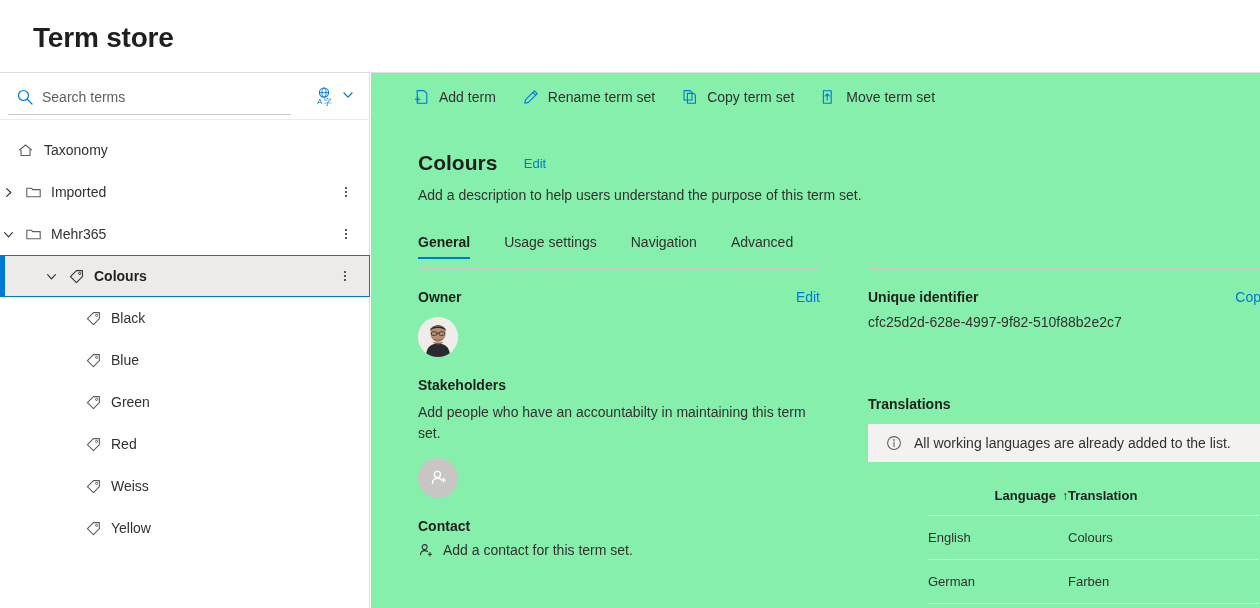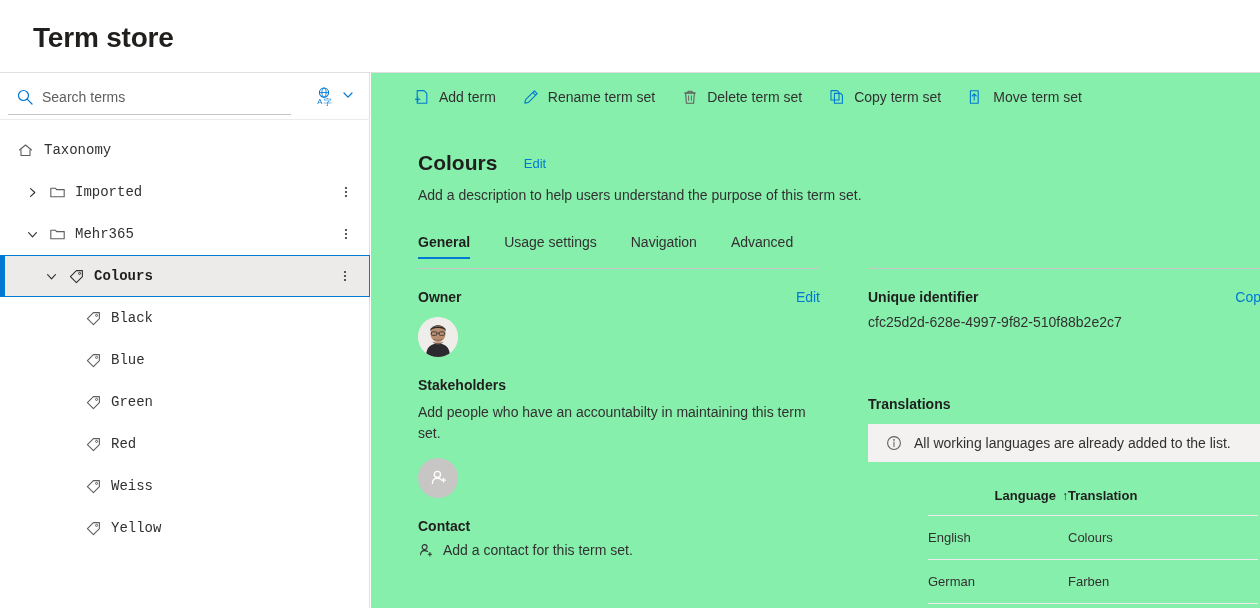--- a/index.html
+++ b/index.html
@@ -54,38 +54,37 @@
   }
   .search-underline {
     position:absolute; left:0; top:46px; width:370px; height:1px; background:#edebe9;
   }
 
   
   .tree { position:absolute; left:0; top:56px; width:370px; }
   .tree-row {
     position:relative; height:42px; display:flex; align-items:center;
     cursor:pointer;
-    font-family:Liberation Mono, monospace;
   }
   .tree-row .chev {
     width:16px; height:16px; flex:0 0 auto; display:flex;
     align-items:center; justify-content:center;
   }
   .tree-row .ticon {
     width:18px; height:18px; flex:0 0 auto; margin-right:9px;
     display:flex; align-items:center; justify-content:center;
   }
   .tree-row .tlabel { font-size:14px; color:#323130; white-space:nowrap; }
   .tree-row .ellipsis {
     position:absolute; right:16px; top:50%; transform:translateY(-50%);
     width:16px; height:16px; display:flex; align-items:center; justify-content:center;
   }
   .row-taxonomy { padding-left:16px; }
   .row-taxonomy .ticon { margin-right:10px; }
-  .row-l1 { padding-left:24px; }
+  .row-l1 { }
   .row-l1 .chev { margin-right:8px; }
   .row-l2 { padding-left:42px; }
   .row-l2 .chev { margin-right:8px; }
   .row-l3 { padding-left:84px; }
   .tree-row.selected {
     background:#edebe9; border:1px solid #0078d4; height:42px;
   }
   .tree-row.selected .tlabel { font-weight:700; color:#201f1e; }
   .sel-bar {
     position:absolute; left:0px; top:0px; width:4px; height:100%;
@@ -383,32 +382,20 @@
       <div class="tb-item">
         <span class="tb-icon">
           <svg width="18" height="18" viewBox="0 0 18 18">
             <path d="M12.4 2.8 L15.2 5.6 L6.4 14.4 L2.8 15.2 L3.6 11.6 Z" fill="none" stroke="#0078d4" stroke-width="1.1" stroke-linejoin="round"></path>
             <line x1="10.8" y1="4.4" x2="13.6" y2="7.2" stroke="#0078d4" stroke-width="1.1"></line>
           </svg>
         </span>
         <span class="tb-label">Rename term set</span>
       </div>
 
-      <div class="tb-item">
-        <span class="tb-icon">
-          <svg width="18" height="18" viewBox="0 0 18 18">
-            <path d="M4.6 5 H13.4 L12.6 15.2 H5.4 Z" fill="none" stroke="#605e5c" stroke-width="1.1" stroke-linejoin="round"></path>
-            <line x1="3.2" y1="5" x2="14.8" y2="5" stroke="#605e5c" stroke-width="1.1"></line>
-            <path d="M7 5 V3.2 H11 V5" fill="none" stroke="#605e5c" stroke-width="1.1" stroke-linejoin="round"></path>
-            <line x1="7.6" y1="7.4" x2="7.6" y2="12.8" stroke="#605e5c" stroke-width="0.9"></line>
-            <line x1="10.4" y1="7.4" x2="10.4" y2="12.8" stroke="#605e5c" stroke-width="0.9"></line>
-          </svg>
-        </span>
-        <span class="tb-label">Delete term set</span>
-      </div>
 
       <div class="tb-item">
         <span class="tb-icon">
           <svg width="18" height="18" viewBox="0 0 18 18">
             <path d="M3 2.6 H9.2 L11 4.4 V12 H3 Z" fill="none" stroke="#0078d4" stroke-width="1.1" stroke-linejoin="round"></path>
             <path d="M6.4 5.4 H12.6 L14.4 7.2 V15.2 H6.4 Z" fill="none" stroke="#0078d4" stroke-width="1.1" stroke-linejoin="round"></path>
           </svg>
         </span>
         <span class="tb-label">Copy term set</span>
       </div>

